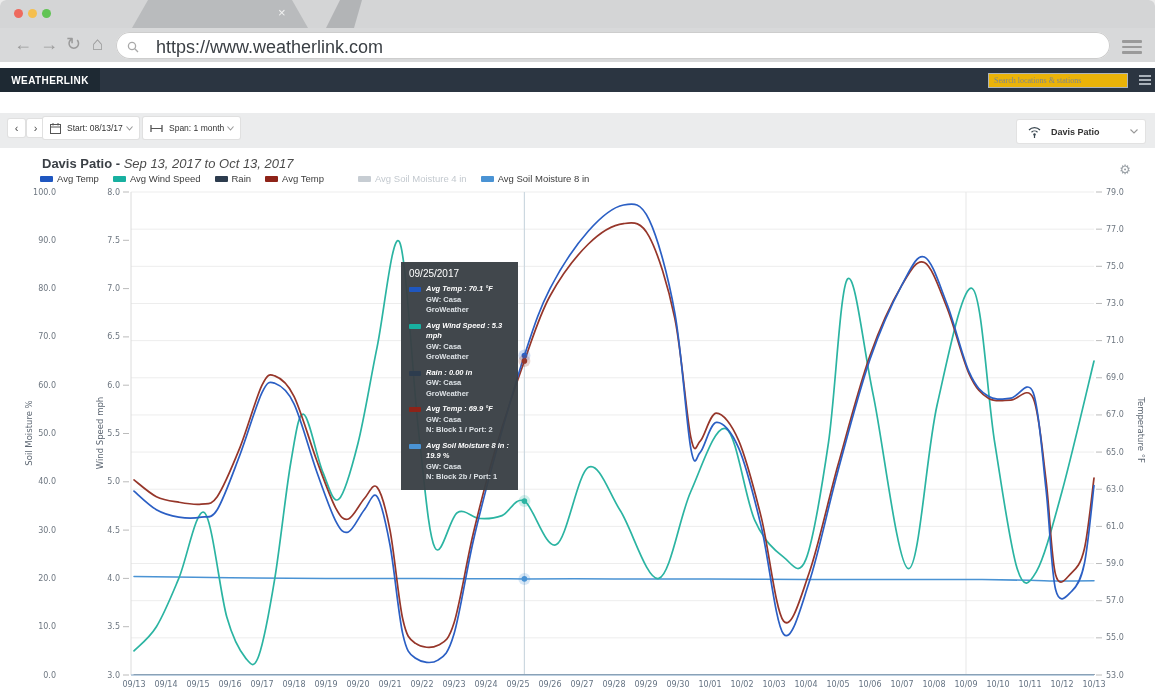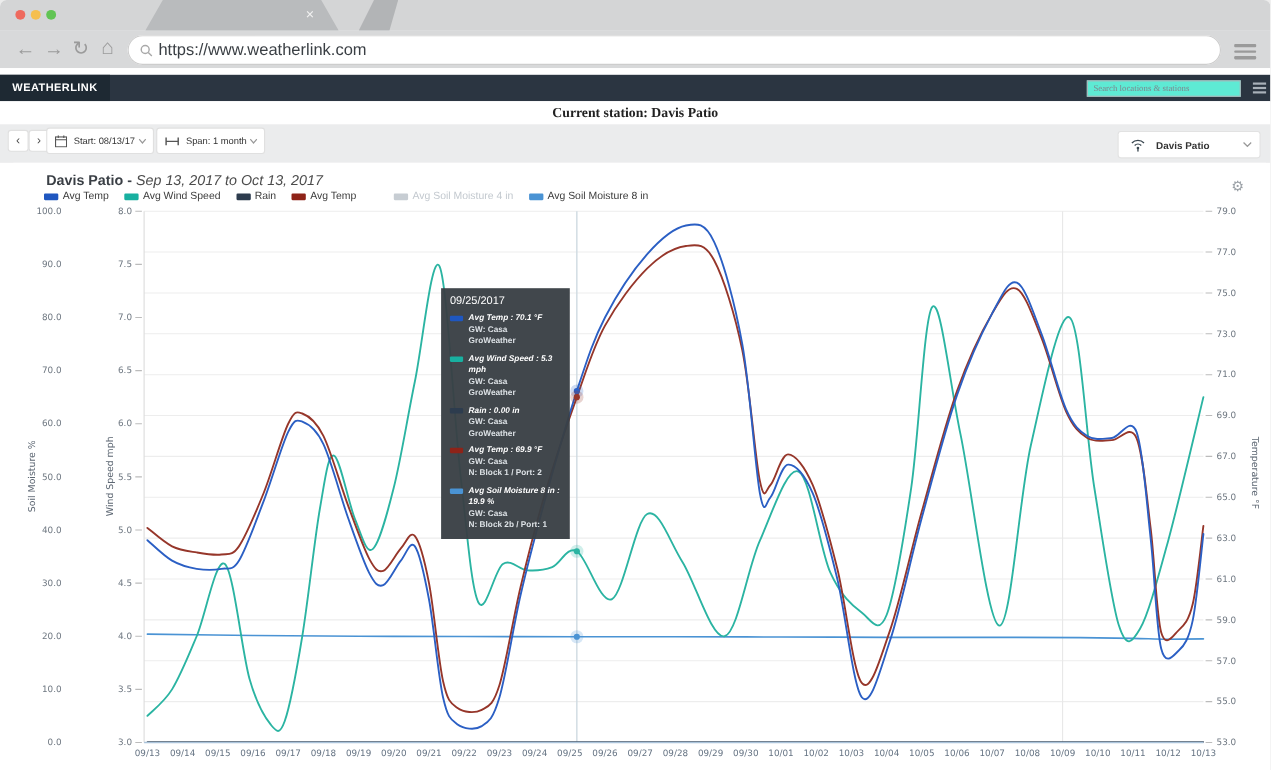--- a/index.html
+++ b/index.html
@@ -8,34 +8,34 @@
   .tabstrip{position:absolute;left:0;top:0;width:1155px;height:28px;background:#d4d5d6;}
   .light{position:absolute;top:9px;width:9px;height:9px;border-radius:50%;}
   .tab{position:absolute;left:118px;top:0;width:204px;height:28px;background:#b9bbbd;
        clip-path:polygon(14px 100%,30px 0,calc(100% - 30px) 0,calc(100% - 14px) 100%);}
   .tab-x{position:absolute;left:278px;top:5px;color:#f2f2f2;font-size:13px;line-height:16px;}
   .tabstub{position:absolute;left:326px;top:0;width:36px;height:28px;background:#b2b4b6;
        clip-path:polygon(14px 0,100% 0,calc(100% - 8px) 100%,0 100%);}
   .toolbar{position:absolute;left:0;top:28px;width:1155px;height:34px;background:#d8d9da;}
   .navbtn{position:absolute;top:34px;color:#9b9b9b;font-size:18px;line-height:20px;}
   .urlbar{position:absolute;left:116px;top:32px;width:994px;height:27px;background:#fff;border-radius:14px;box-shadow:inset 0 0 0 1px #cdcdcd;}
-  .urltext{position:absolute;left:144px;top:37px;font-size:15px;color:#3a3f44;}
+  .urltext{position:absolute;left:156px;top:37px;font-size:18px;color:#3a3f44;}
   .mag{position:absolute;left:127px;top:39px;}
   .hamburger{position:absolute;left:1122px;top:40px;width:20px;}
   .hamburger div{height:2.5px;background:#9a9a9a;margin-bottom:3px;border-radius:1px;}
   .whitestrip{position:absolute;left:0;top:62px;width:1155px;height:6px;background:#fff;}
   
   .sitenav{position:absolute;left:0;top:68px;width:1155px;height:24px;background:#2b3541;}
   .brand{position:absolute;left:0;top:68px;width:100px;height:24px;background:#1e2933;color:#fff;
          font-size:10px;font-weight:bold;letter-spacing:.4px;display:flex;align-items:center;justify-content:center;}
   .menu{position:absolute;left:106px;top:68px;height:24px;display:flex;align-items:center;gap:13px;}
   .menu-item{position:relative;color:#fff;font-family:"Liberation Serif",serif;font-weight:bold;font-size:11px;height:24px;display:flex;align-items:center;padding:0 2px;margin-top:47px;}
   .menu-item.active:after{content:"";position:absolute;left:50%;margin-left:-4px;bottom:0;width:0;height:0;
          border-left:4px solid transparent;border-right:4px solid transparent;border-bottom:5px solid #ffffff;}
-  .searchbox{position:absolute;left:988px;top:73px;width:140px;height:15px;background:#5eead4;border:1px solid #aeb4ba;
+  .searchbox{position:absolute;left:988px;top:73px;width:140px;height:15px;background:#eab308;border:1px solid #aeb4ba;
          font-family:"Liberation Serif",serif;font-size:8px;color:#555;padding:0 5px;box-sizing:border-box;outline:none;}
   .searchbox::placeholder{color:#7e868e;}
   .listicon{position:absolute;left:1139px;top:75px;width:12px;}
   .listicon div{height:2px;background:#a9b1b9;margin-bottom:2px;}
   
   .stationbar{position:absolute;left:0;top:92px;width:1155px;height:21px;background:#fff;display:flex;align-items:center;justify-content:center;
          font-family:"Liberation Serif",serif;font-weight:bold;font-size:12.5px;color:#222;}
   .band{position:absolute;left:0;top:113px;width:1155px;height:35px;background:#ebeced;}
   .sqbtn{position:absolute;top:119px;width:17px;height:18px;background:#fff;border-radius:2px;box-shadow:0 0 0 1px #e0e0e0;
          display:flex;align-items:center;justify-content:center;font-size:11px;color:#4a4a4a;}
@@ -107,23 +107,20 @@
     <div class="menu-item">map</div>
     <div class="menu-item">mobilize</div>
   </div>
   <input class="searchbox" placeholder="Search locations &amp; stations" style="">
   <div class="listicon">
       <div></div>
       <div></div>
       <div></div>
     </div>
 
-  <div class="stationbar">
-    <span>Current station: Davis Patio</span>
-  </div>
 
   <div class="band"></div>
   <div class="sqbtn" style="left:8px;">‹</div>
   <div class="sqbtn" style="left:27px;">›</div>
   <div class="ctrl" style="left:43px;width:96px;">
     <span style="margin:0 6px 0 7px;display:flex;">
       <svg width="11" height="11" viewBox="0 0 11 11">
           <rect x="0.5" y="1.5" width="10" height="9" fill="none" stroke="#555" stroke-width="1"></rect>
           <line x1="0.5" y1="4" x2="10.5" y2="4" stroke="#555"></line>
           <line x1="3" y1="0" x2="3" y2="2.5" stroke="#555"></line>

